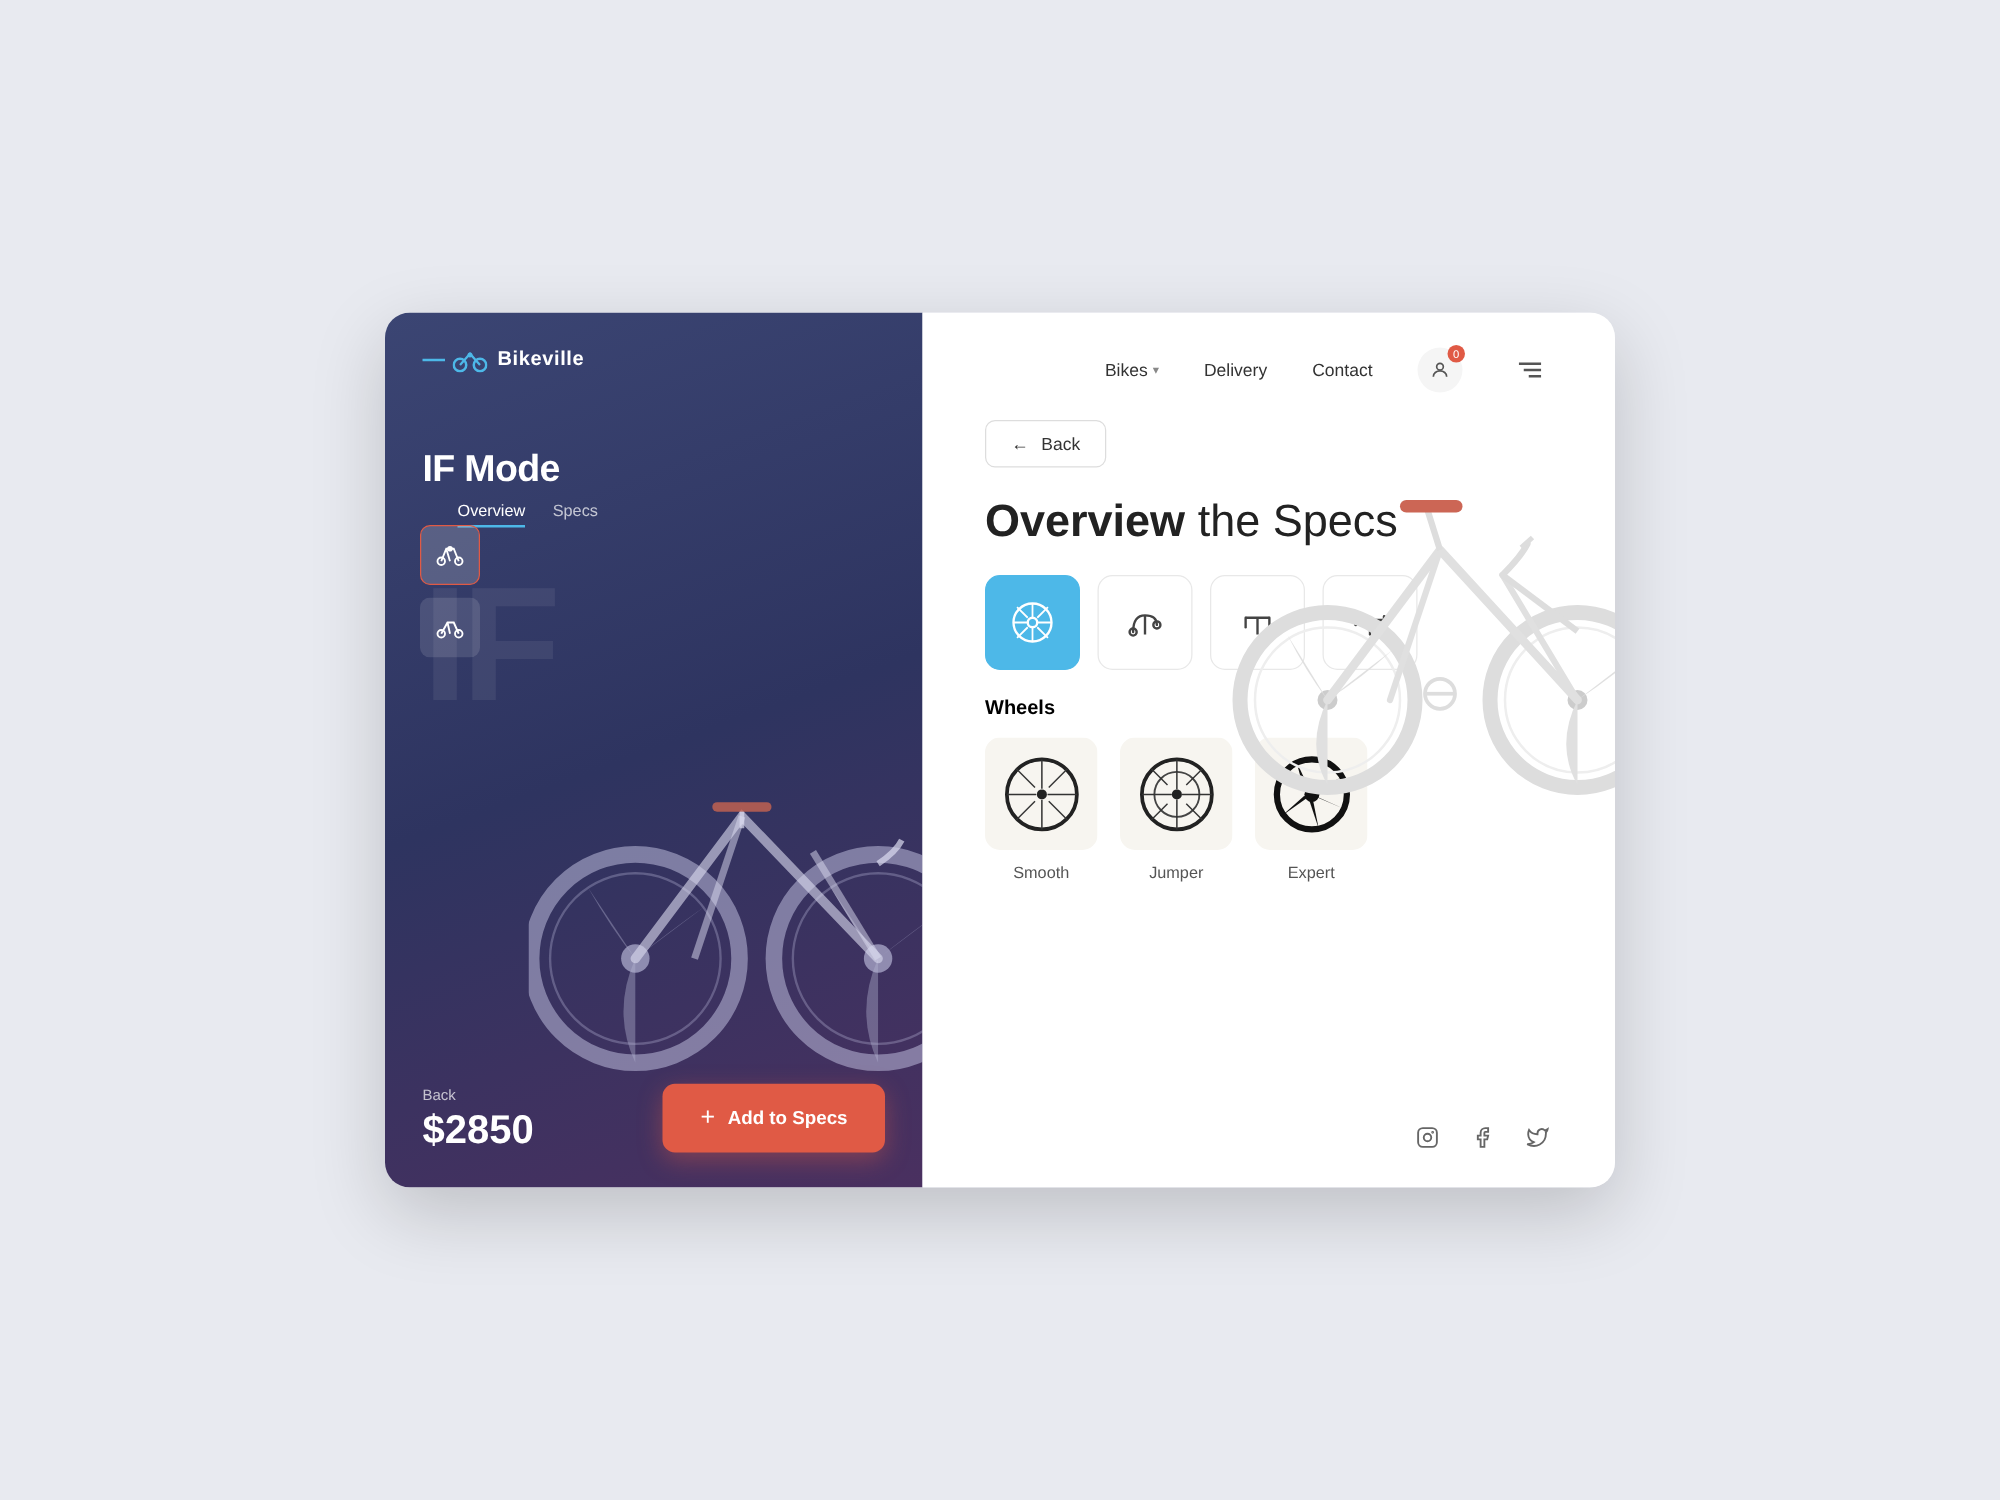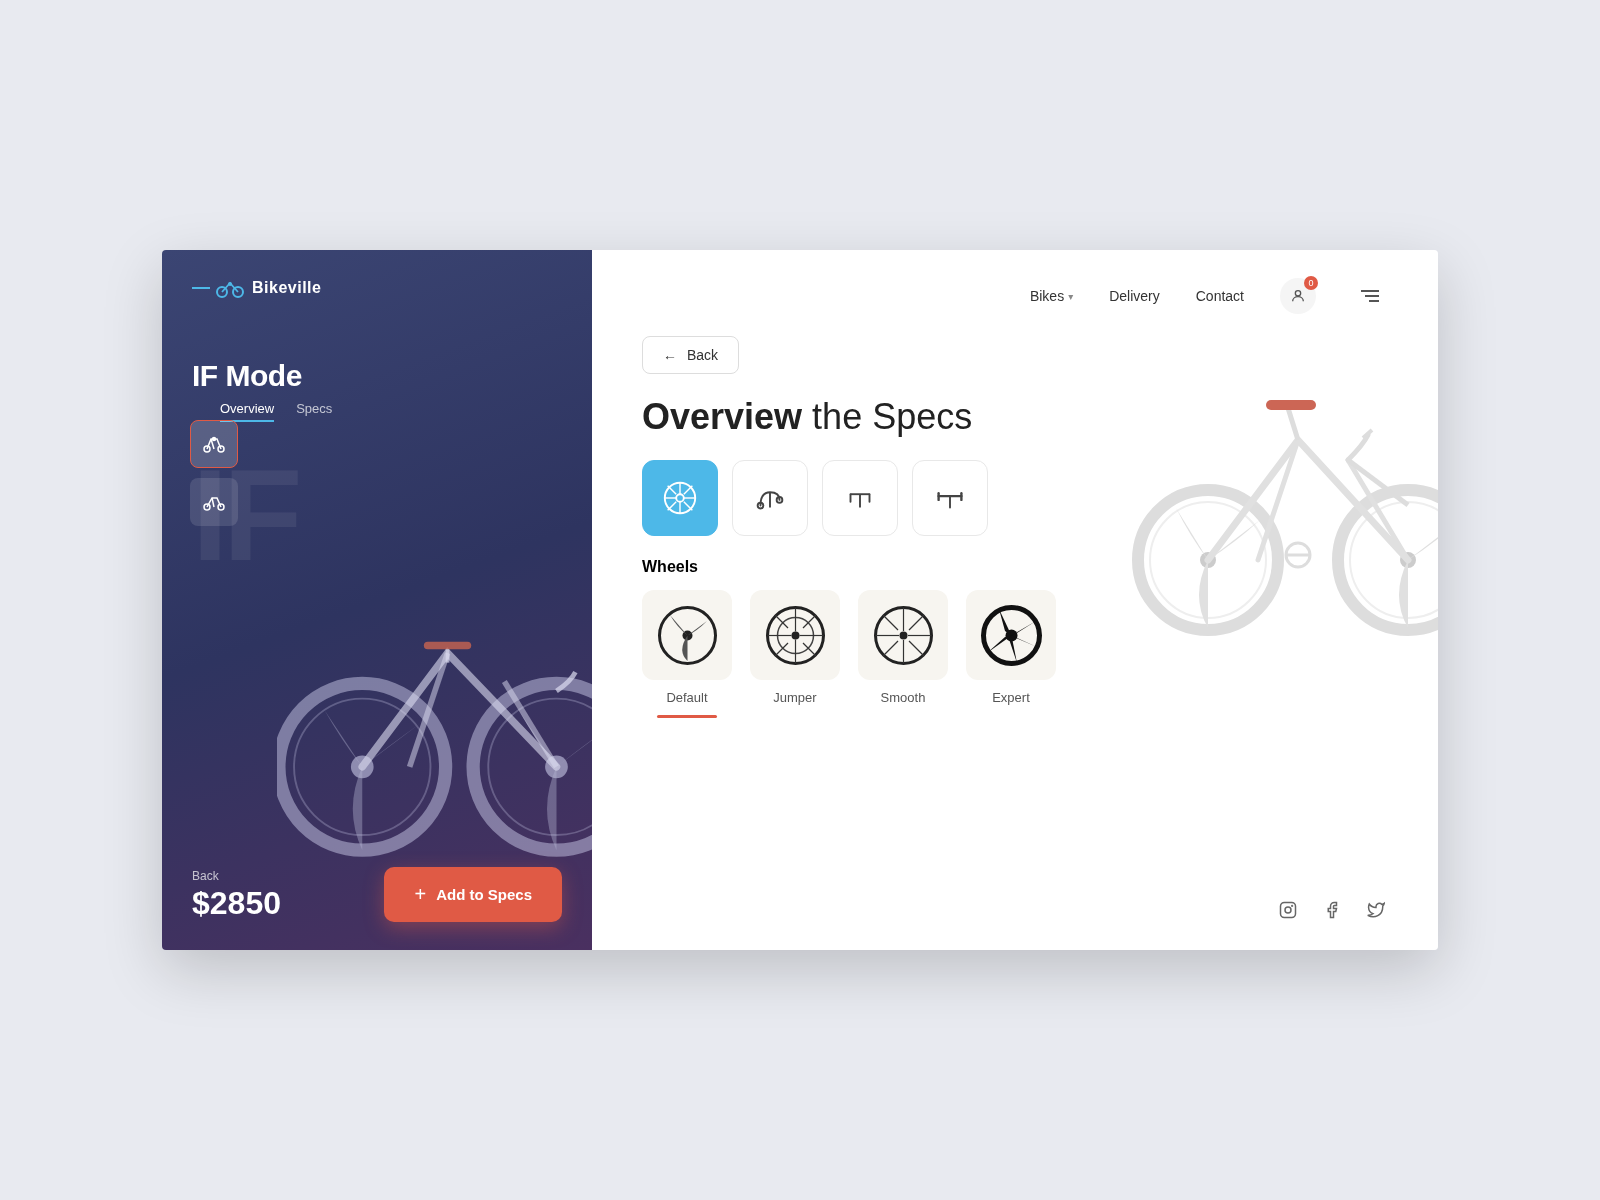--- a/index.html
+++ b/index.html
@@ -6,24 +6,24 @@
     body {
       background: #e8eaf0;
       font-family: 'Segoe UI', Arial, sans-serif;
       display: flex;
       align-items: center;
       justify-content: center;
       min-height: 100vh;
       padding: 40px;
     }
     .container {
-      width: 1276px;
+      width: 984px;
       height: 700px;
       display: flex;
-      border-radius: 4px;
+      border-radius: 20px;
       overflow: hidden;
       box-shadow: 0 20px 60px rgba(0,0,0,0.18);
     }
     
     .left-panel {
       width: 430px;
       min-width: 430px;
       background: linear-gradient(160deg, #3b4573 0%, #2e3460 50%, #4a3060 100%);
       position: relative;
       display: flex;
@@ -530,32 +530,39 @@
           <line x1="20" y1="18" x2="20" y2="30" stroke="#444" stroke-width="2" stroke-linecap="round"></line>
           <line x1="8" y1="15" x2="8" y2="22" stroke="#444" stroke-width="2.5" stroke-linecap="round"></line>
           <line x1="32" y1="15" x2="32" y2="22" stroke="#444" stroke-width="2.5" stroke-linecap="round"></line>
         </svg>
       </div>
     </div>
 
     <div class="section-label">Wheels</div>
     <div class="wheels-row">
 
+
       <div class="wheel-option">
-        <div class="wheel-img-box selected">
+        <div class="wheel-img-box">
           <svg width="65" height="65" viewBox="0 0 65 65" fill="none">
             <circle cx="32.5" cy="32.5" r="28" stroke="#222" stroke-width="3" fill="none"></circle>
-            <circle cx="32.5" cy="32.5" r="5" fill="#222"></circle>
-            <path d="M32.5 32.5 L15 12 Q22 24 32.5 32.5Z" fill="#555"></path>
-            <path d="M32.5 32.5 L52 18 Q42 28 32.5 32.5Z" fill="#555"></path>
-            <path d="M32.5 32.5 L32.5 58 Q22 48 32.5 32.5Z" fill="#555"></path>
+            <circle cx="32.5" cy="32.5" r="4" fill="#222"></circle>
+
+            <line x1="32.5" y1="4.5" x2="32.5" y2="28" stroke="#333" stroke-width="1.2"></line>
+            <line x1="32.5" y1="37" x2="32.5" y2="60.5" stroke="#333" stroke-width="1.2"></line>
+            <line x1="4.5" y1="32.5" x2="28" y2="32.5" stroke="#333" stroke-width="1.2"></line>
+            <line x1="37" y1="32.5" x2="60.5" y2="32.5" stroke="#333" stroke-width="1.2"></line>
+            <line x1="12" y1="12" x2="27" y2="27" stroke="#333" stroke-width="1.2"></line>
+            <line x1="38" y1="38" x2="53" y2="53" stroke="#333" stroke-width="1.2"></line>
+            <line x1="53" y1="12" x2="38" y2="27" stroke="#333" stroke-width="1.2"></line>
+            <line x1="27" y1="38" x2="12" y2="53" stroke="#333" stroke-width="1.2"></line>
           </svg>
         </div>
-        <span class="wheel-label">Default</span>
-        <div class="wheel-underline active"></div>
+        <span class="wheel-label">Smooth</span>
+        <div class="wheel-underline"></div>
       </div>
 
       <div class="wheel-option">
         <div class="wheel-img-box">
           <svg width="65" height="65" viewBox="0 0 65 65" fill="none">
             <circle cx="32.5" cy="32.5" r="28" stroke="#222" stroke-width="3" fill="none"></circle>
             <circle cx="32.5" cy="32.5" r="18" stroke="#444" stroke-width="1.5" fill="none"></circle>
             <circle cx="32.5" cy="32.5" r="4" fill="#222"></circle>
             <line x1="32.5" y1="4.5" x2="32.5" y2="28.5" stroke="#333" stroke-width="1.2"></line>
             <line x1="32.5" y1="36.5" x2="32.5" y2="60.5" stroke="#333" stroke-width="1.2"></line>
@@ -567,40 +574,20 @@
             <line x1="25" y1="40" x2="12" y2="53" stroke="#333" stroke-width="1.2"></line>
           </svg>
         </div>
         <span class="wheel-label">Jumper</span>
         <div class="wheel-underline"></div>
       </div>
 
       <div class="wheel-option">
         <div class="wheel-img-box">
           <svg width="65" height="65" viewBox="0 0 65 65" fill="none">
-            <circle cx="32.5" cy="32.5" r="28" stroke="#222" stroke-width="3" fill="none"></circle>
-            <circle cx="32.5" cy="32.5" r="4" fill="#222"></circle>
-
-            <line x1="32.5" y1="4.5" x2="32.5" y2="28" stroke="#333" stroke-width="1.2"></line>
-            <line x1="32.5" y1="37" x2="32.5" y2="60.5" stroke="#333" stroke-width="1.2"></line>
-            <line x1="4.5" y1="32.5" x2="28" y2="32.5" stroke="#333" stroke-width="1.2"></line>
-            <line x1="37" y1="32.5" x2="60.5" y2="32.5" stroke="#333" stroke-width="1.2"></line>
-            <line x1="12" y1="12" x2="27" y2="27" stroke="#333" stroke-width="1.2"></line>
-            <line x1="38" y1="38" x2="53" y2="53" stroke="#333" stroke-width="1.2"></line>
-            <line x1="53" y1="12" x2="38" y2="27" stroke="#333" stroke-width="1.2"></line>
-            <line x1="27" y1="38" x2="12" y2="53" stroke="#333" stroke-width="1.2"></line>
-          </svg>
-        </div>
-        <span class="wheel-label">Smooth</span>
-        <div class="wheel-underline"></div>
-      </div>
-
-      <div class="wheel-option">
-        <div class="wheel-img-box">
-          <svg width="65" height="65" viewBox="0 0 65 65" fill="none">
             <circle cx="32.5" cy="32.5" r="28" stroke="#111" stroke-width="5" fill="none"></circle>
             <circle cx="32.5" cy="32.5" r="6" fill="#111"></circle>
 
             <path d="M32.5 32.5 L20 6 L26 28Z" fill="#111"></path>
             <path d="M32.5 32.5 L57 18 L38 30Z" fill="#111"></path>
             <path d="M32.5 32.5 L58 44 L37 35Z" fill="#111"></path>
             <path d="M32.5 32.5 L38 60 L30 36Z" fill="#111"></path>
             <path d="M32.5 32.5 L8 50 L26 34Z" fill="#111"></path>
           </svg>
         </div>

